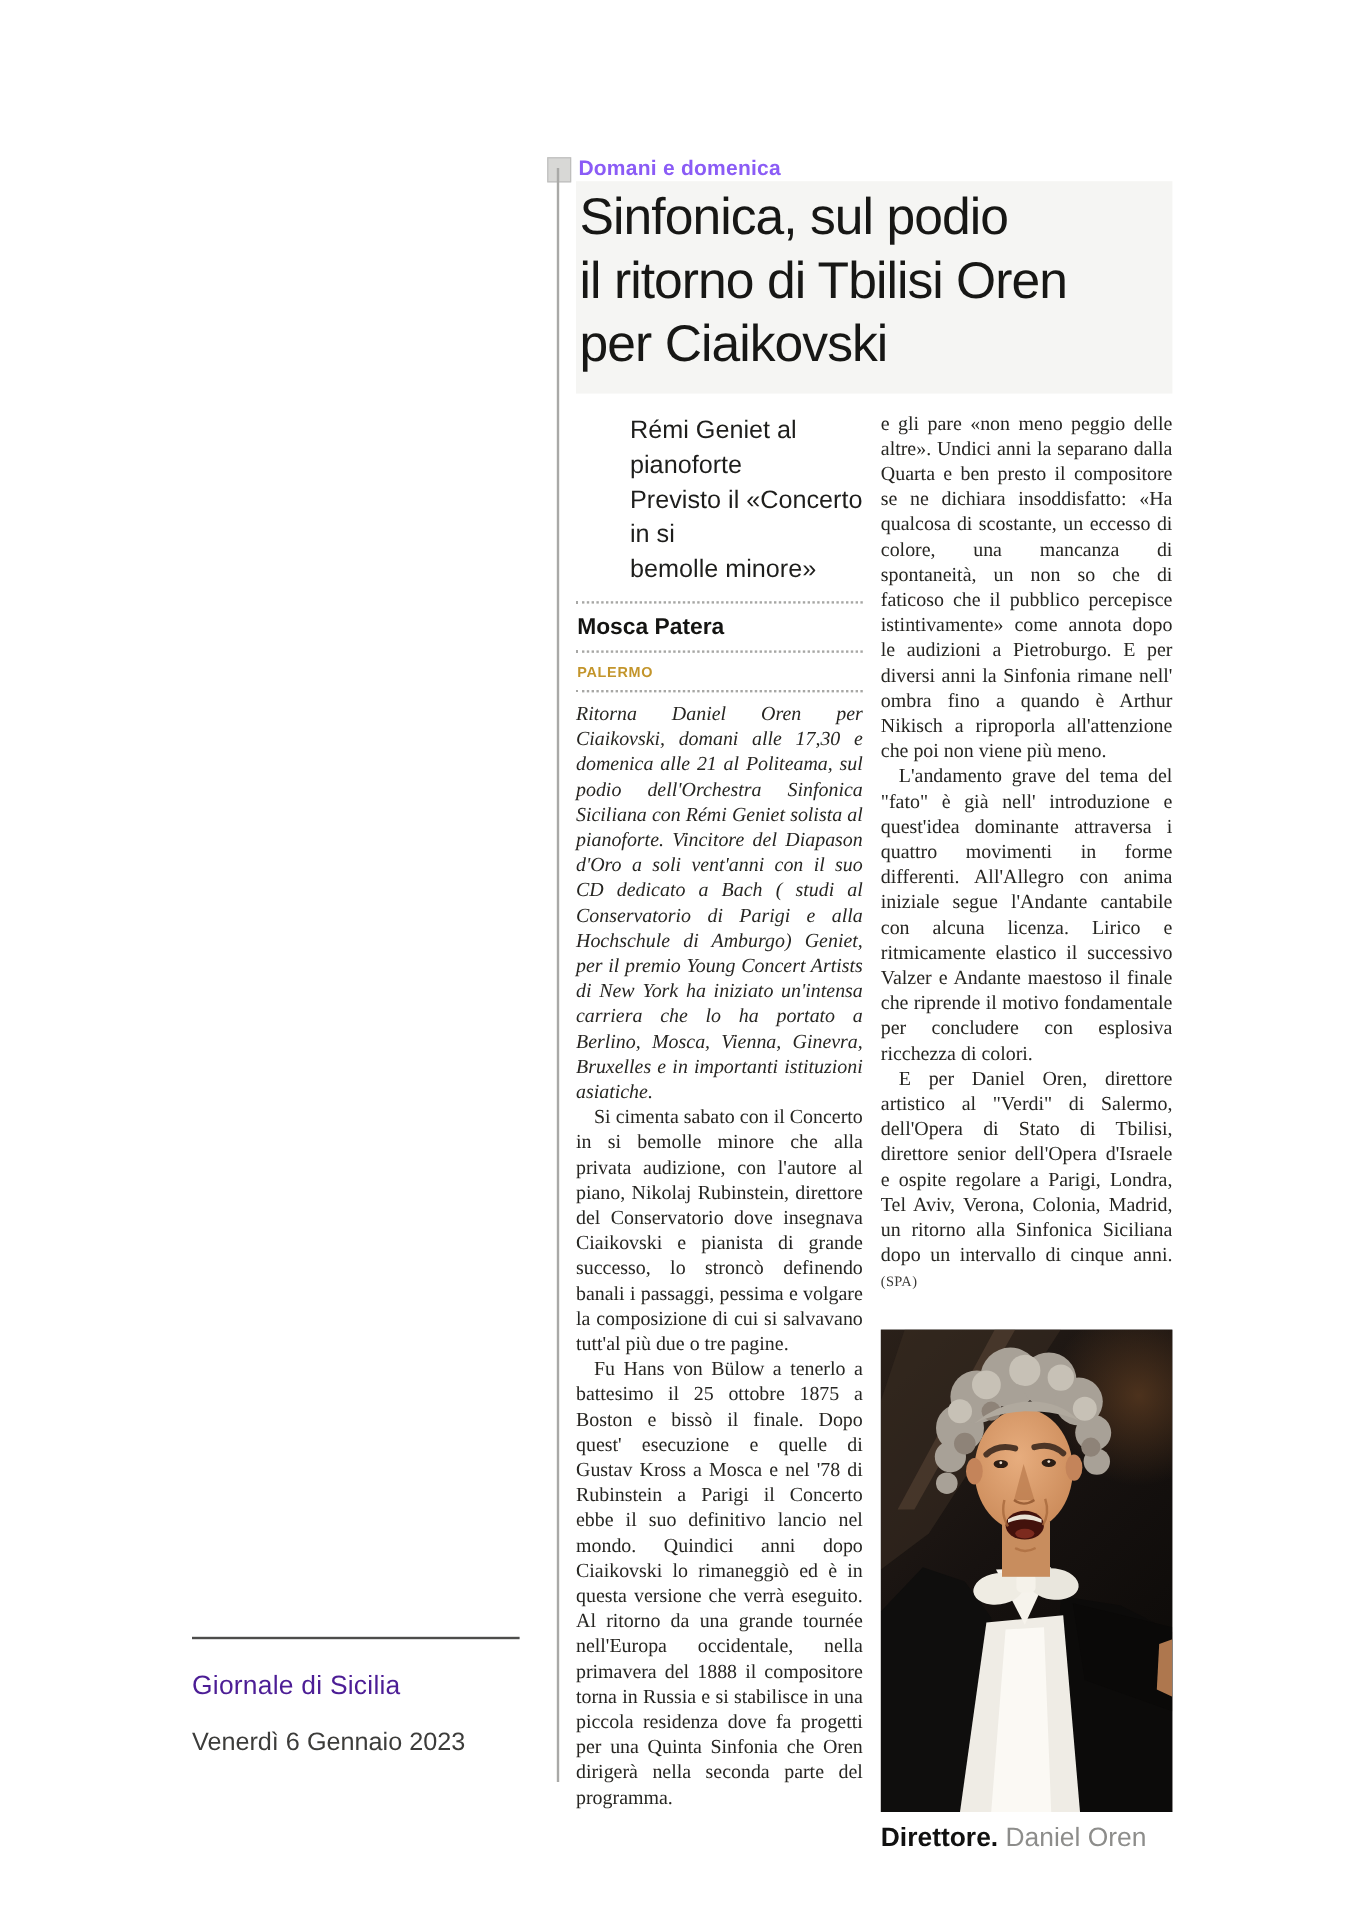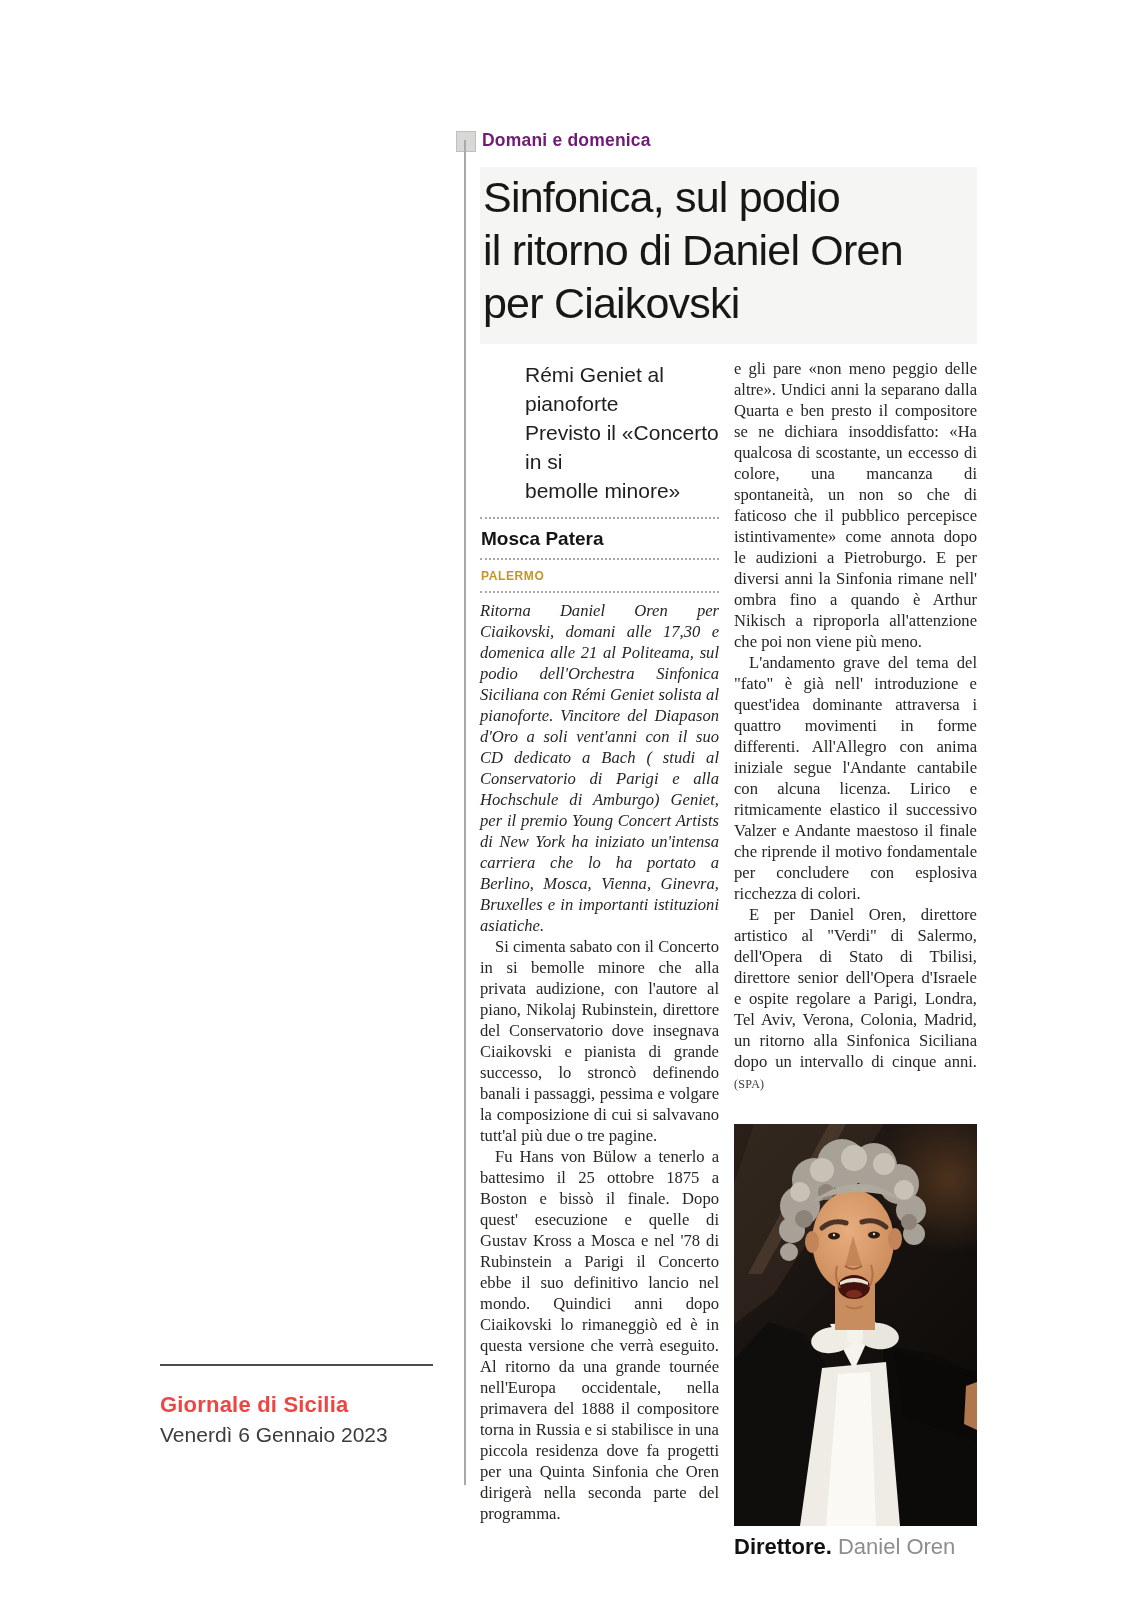--- a/index.html
+++ b/index.html
@@ -8,38 +8,38 @@
     background:#ffffff;
     font-family:"Liberation Sans", sans-serif;
     position:relative;
     overflow:hidden;
   }
   .sheet { position:absolute; inset:0; background:#ffffff; }
 
   
   .footer-block { position:absolute; left:160px; top:1364px; width:278px; }
   .footer-rule { border-top:2px solid #4d4d4b; width:273px; margin-bottom:26px; }
-  .footer-title { font-size:22px; font-weight:bold; color:#ef4444; letter-spacing:0.2px; }
-  .footer-date  { font-size:21px; color:#3c3c3a; margin-top:5px; }
+  .footer-title { font-size:22px; font-weight:normal; color:#4c1d95; letter-spacing:0.2px; }
+  .footer-date  { font-size:21px; color:#3c3c3a; margin-top:22px; }
 
   
   .article { position:absolute; left:455px; top:128px; width:522px; }
   .corner-square {
     position:absolute; left:1px; top:3px; width:20px; height:21px;
     background:#d8d8d6; border:1px solid #bfbfbd;
   }
   .article-vline {
     position:absolute; left:9px; top:12px; width:2px; height:1345px;
     background:#a9a9a7;
   }
   .article-content { margin-left:25px; width:497px; }
 
   .kicker {
-    font-size:17.5px; font-weight:bold; color:#701a75;
-    margin:2px 0 16px 2px; letter-spacing:0.2px;
+    font-size:17.5px; font-weight:bold; color:#8b5cf6;
+    margin:2px 0 0 2px; letter-spacing:0.2px;
   }
   .headline {
     font-size:43px; line-height:53px; font-weight:500;
     letter-spacing:-0.8px; color:#171715;
     background:#f5f5f3;
     padding:4px 4px 14px 3px;
     white-space:pre-line;
   }
 
   .cols { display:flex; gap:15px; margin-top:14px; }
@@ -82,21 +82,21 @@
     <div class="footer-date">Venerdì 6 Gennaio 2023</div>
   </div>
 
   <div class="article">
     <div class="corner-square"></div>
     <div class="article-vline"></div>
 
     <div class="article-content">
       <div class="kicker">Domani e domenica</div>
       <h1 class="headline">Sinfonica, sul podio
-il ritorno di Daniel Oren
+il ritorno di Tbilisi Oren
 per Ciaikovski</h1>
 
       <div class="cols">
 
         <div class="col1">
           <div class="subtitle">Rémi Geniet al pianoforte
 Previsto il «Concerto in si
 bemolle minore»</div>
           <div class="dotrule"></div>
           <div class="byline">Mosca Patera</div>

